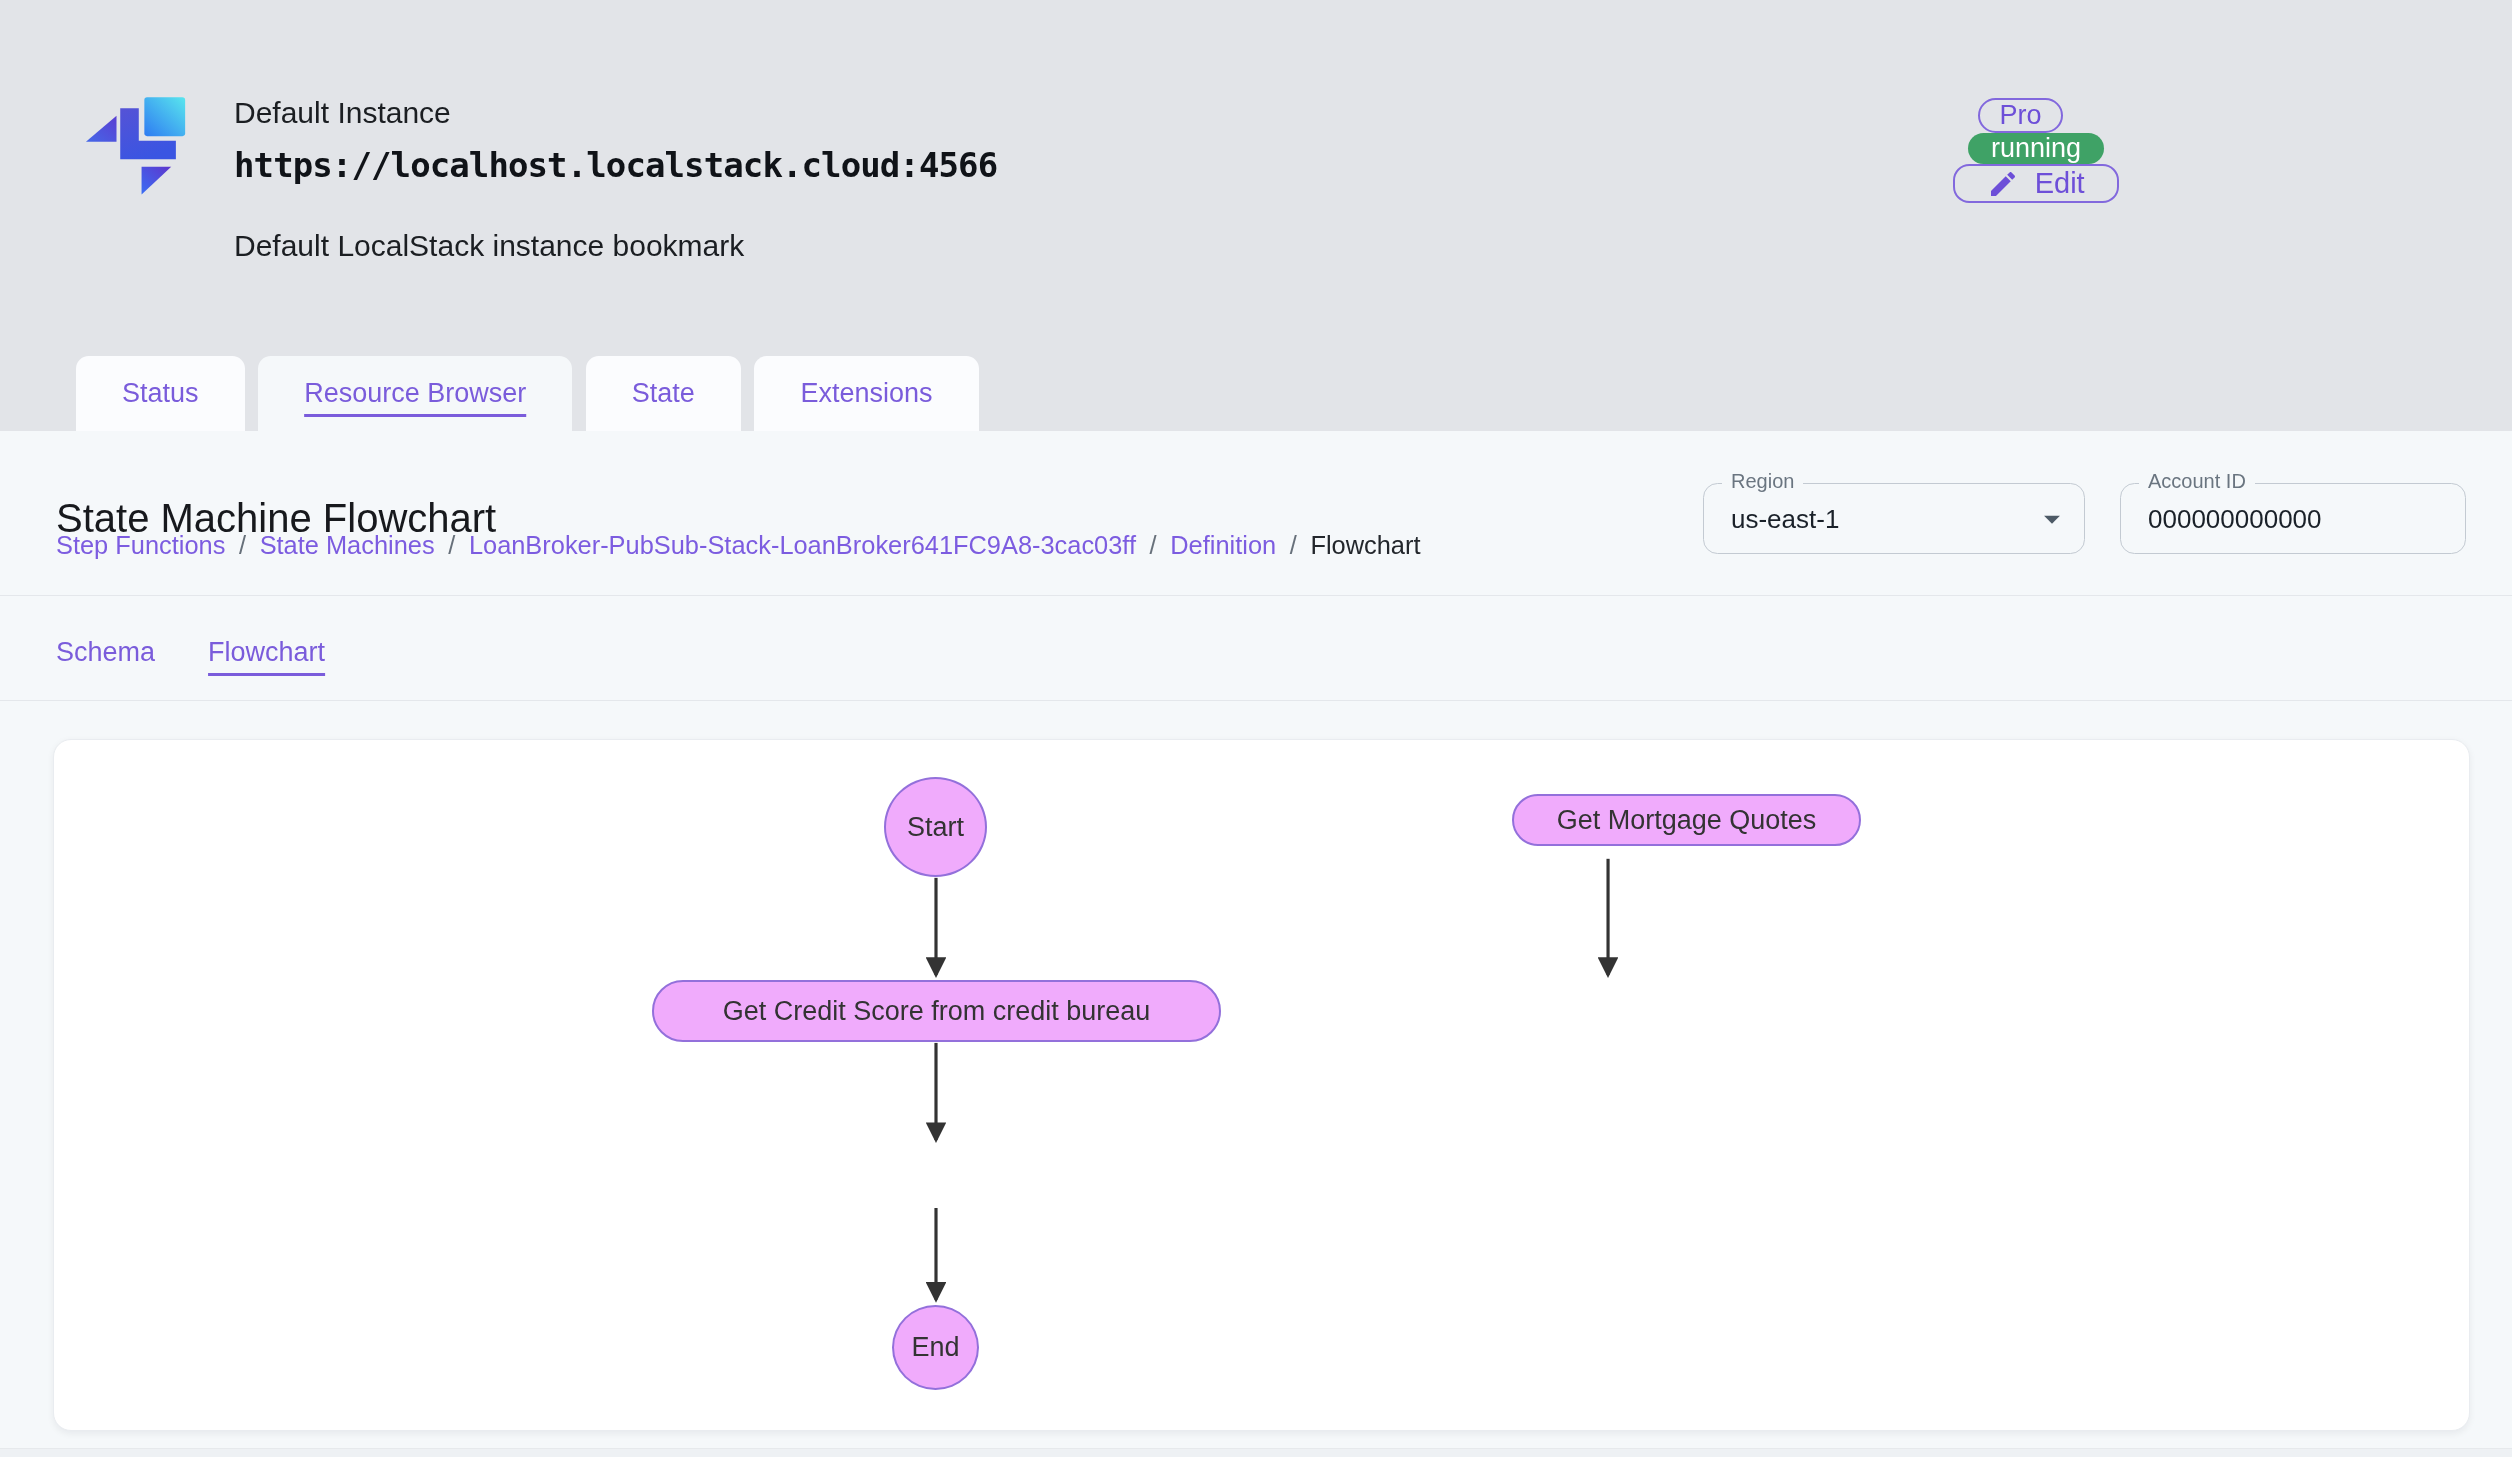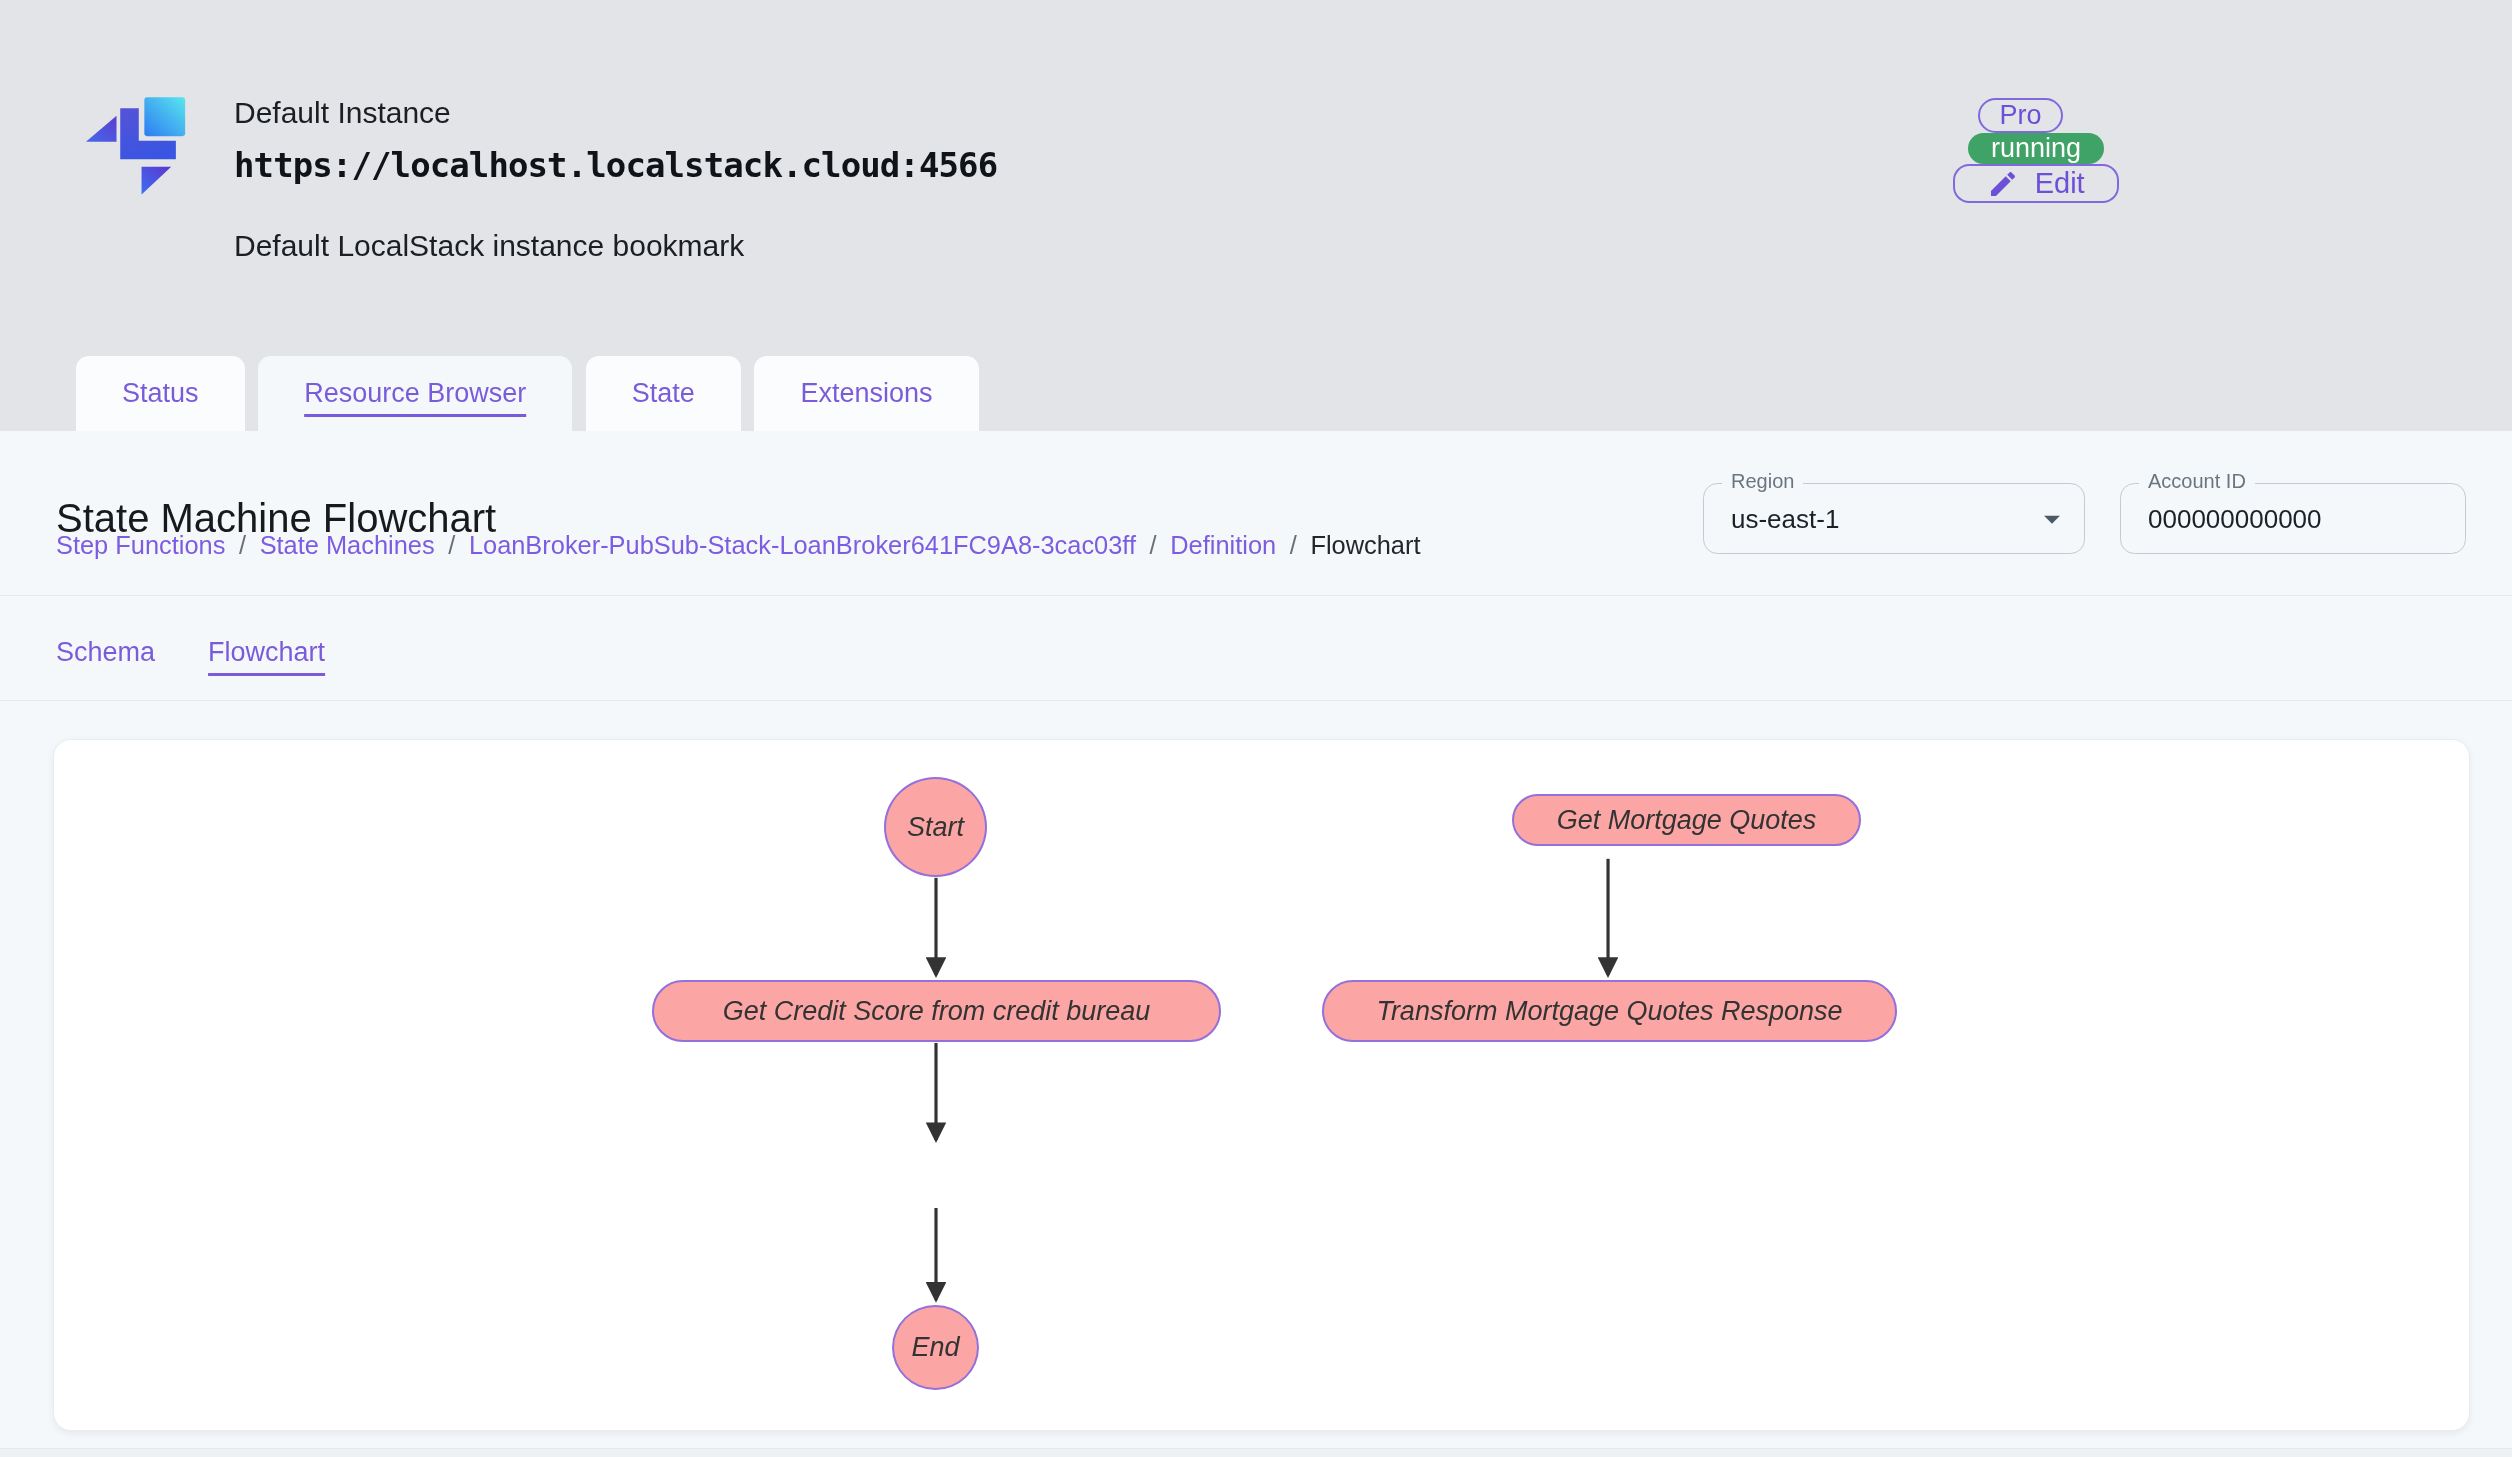--- a/index.html
+++ b/index.html
@@ -63,23 +63,23 @@
   .subtabs { position:absolute; left:56px; top:206px; display:flex; gap:53px; font-size:27px; }
   .subtab { color:#7a5cdb; cursor:pointer; }
   .subtab.active { text-decoration:underline; text-underline-offset:11.8px; text-decoration-thickness:2.7px; }
 
   
   .card { position:absolute; left:53px; top:308px; width:2417px; height:692px;
           background:#ffffff; border:1.8px solid #e9ecf0; border-radius:18px; box-sizing:border-box;
           box-shadow:0 2.7px 7.3px rgba(16,24,40,0.06); }
   .edges { position:absolute; left:0; top:0; width:2417px; height:692px; }
 
-  .node { position:absolute; box-sizing:border-box; background:#fca5a5; border:2.7px solid #9370db;
+  .node { position:absolute; box-sizing:border-box; background:#f0abfc; border:2.7px solid #9370db;
           display:flex; align-items:center; justify-content:center;
-          font-size:27px; color:#333333; white-space:nowrap;font-style:italic; }
+          font-size:27px; color:#333333; white-space:nowrap; }
   .node.rounded { border-radius:33px; height:62px; }
   .node.ellipse { border-radius:50%; }
   #n-start     { left:830px;  top:37px;  width:103px; height:100px; }
   #n-credit    { left:598px;  top:240px; width:569px; }
   #n-request   { left:571px;  top:406px; width:621px; }
   #n-end       { left:838px;  top:565px; width:87px;  height:85px; }
   #n-getquotes { left:1458px; top:54px;  width:349px; height:52px; }
   #n-transform { left:1268px; top:240px; width:575px; }
 
   .bottom-strip { position:absolute; left:0; top:1017px; width:100%; height:9px;
@@ -196,21 +196,20 @@
         <line x1="972" y1="152" x2="972" y2="259" stroke="#333333" stroke-width="3.5" marker-end="url(#ah)"></line>
         <line x1="972" y1="334" x2="972" y2="441" stroke="#333333" stroke-width="3.5" marker-end="url(#ah)"></line>
         <line x1="972" y1="516" x2="972" y2="617" stroke="#333333" stroke-width="3.5" marker-end="url(#ah)"></line>
         <line x1="1713" y1="131" x2="1713" y2="259" stroke="#333333" stroke-width="3.5" marker-end="url(#ah)"></line>
       </svg>
 
       <div class="node ellipse" id="n-start">Start</div>
       <div class="node rounded" id="n-credit">Get Credit Score from credit bureau</div>
       <div class="node ellipse" id="n-end">End</div>
       <div class="node rounded" id="n-getquotes">Get Mortgage Quotes</div>
-      <div class="node rounded" id="n-transform">Transform Mortgage Quotes Response</div>
 
     </section>
 
     <div class="bottom-strip"></div>
 
   </main>
 </div>
 
 
 </body></html>

